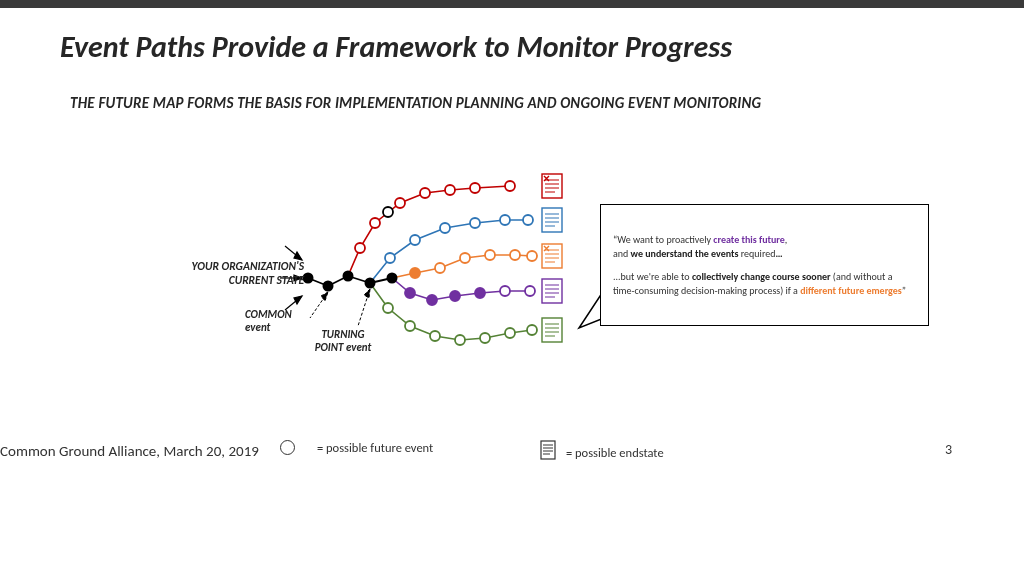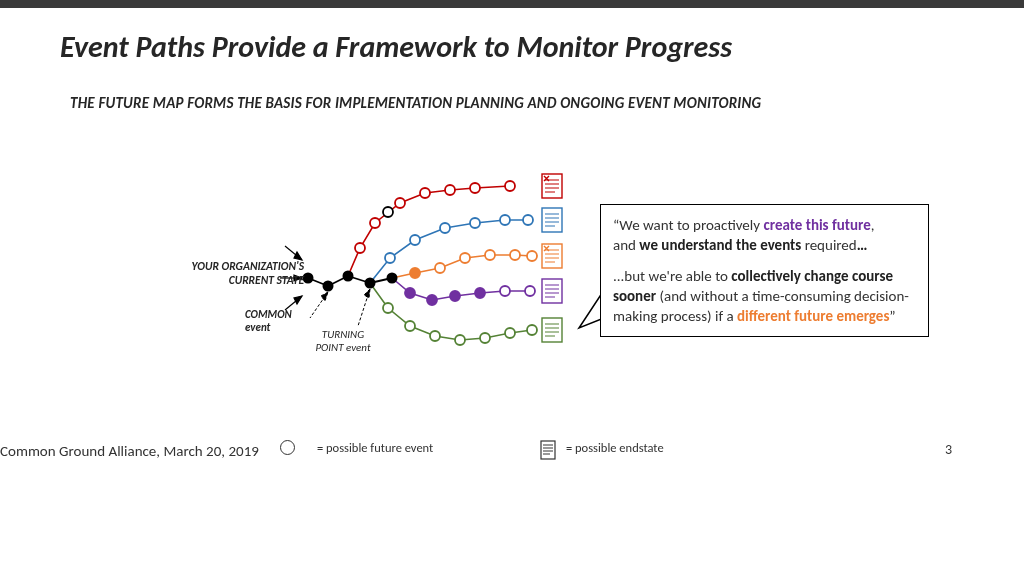--- a/index.html
+++ b/index.html
@@ -2,27 +2,27 @@
 <html><head>
 <meta charset="utf-8">
 <style>
 html,body{margin:0;padding:0;width:1024px;height:576px;font-family:Calibri,"Segoe UI",Arial,sans-serif;background:#fff;overflow:hidden}
 .topbar{height:8px;background:#3a3a3a;width:100%}
 .slide{position:relative;width:1024px;height:480px}
 .title{position:absolute;left:60px;top:20px;font-size:30px;font-weight:700;font-style:italic;color:#262626}
 .subtitle{position:absolute;left:70px;top:86px;font-size:15px;font-weight:700;font-style:italic;color:#262626;letter-spacing:.2px}
 .label-current{position:absolute;left:164px;top:251px;font-size:11.5px;font-weight:700;font-style:italic;color:#262626;text-align:right;width:140px;line-height:1.25}
 .label-common{position:absolute;left:245px;top:300px;font-size:11px;font-weight:700;font-style:italic;color:#262626;text-align:left;width:60px;line-height:1.2}
-.label-turning{position:absolute;left:298px;top:320px;font-size:11px;font-weight:400;font-style:italic;color:#262626;text-align:center;width:90px;line-height:1.2}
-.callout{position:absolute;left:600px;top:196px;width:303px;border:1.5px solid #000;background:#fff;padding:10px 12px;font-size:15px;line-height:1.35;color:#333}
+.label-turning{position:absolute;left:298px;top:320px;font-size:11px;font-weight:700;font-style:italic;color:#262626;text-align:center;width:90px;line-height:1.2}
+.callout{position:absolute;left:600px;top:196px;width:303px;border:1.5px solid #000;background:#fff;padding:28px 12px;font-size:10px;line-height:1.35;color:#333}
 .callout .purple{color:#7030a0;font-weight:700}
 .callout .orange{color:#ed7d31;font-weight:700}
 .callout b{font-weight:700;color:#222}
 .legend{position:absolute;left:280px;top:432px;font-size:12.5px;color:#333;display:flex;align-items:center;gap:22px}
-.legend2{position:absolute;left:540px;top:432px;font-size:12.5px;color:#333;display:flex;align-items:flex-start;gap:10px}
+.legend2{position:absolute;left:540px;top:432px;font-size:12.5px;color:#333;display:flex;align-items:flex-end;gap:10px}
 .legend-circ{width:13px;height:13px;border:1.5px solid #333;border-radius:50%;display:inline-block}
 .footer{position:absolute;left:0;bottom:28px;width:100%;text-align:left;font-size:15px;color:#333}
 .pagenum{position:absolute;right:72px;bottom:30px;font-size:14px;color:#333}
 .diagram{position:absolute;left:250px;top:160px}
 </style>
 </head>
 <body>
 
 <div class="topbar"></div>
 <div class="slide">

